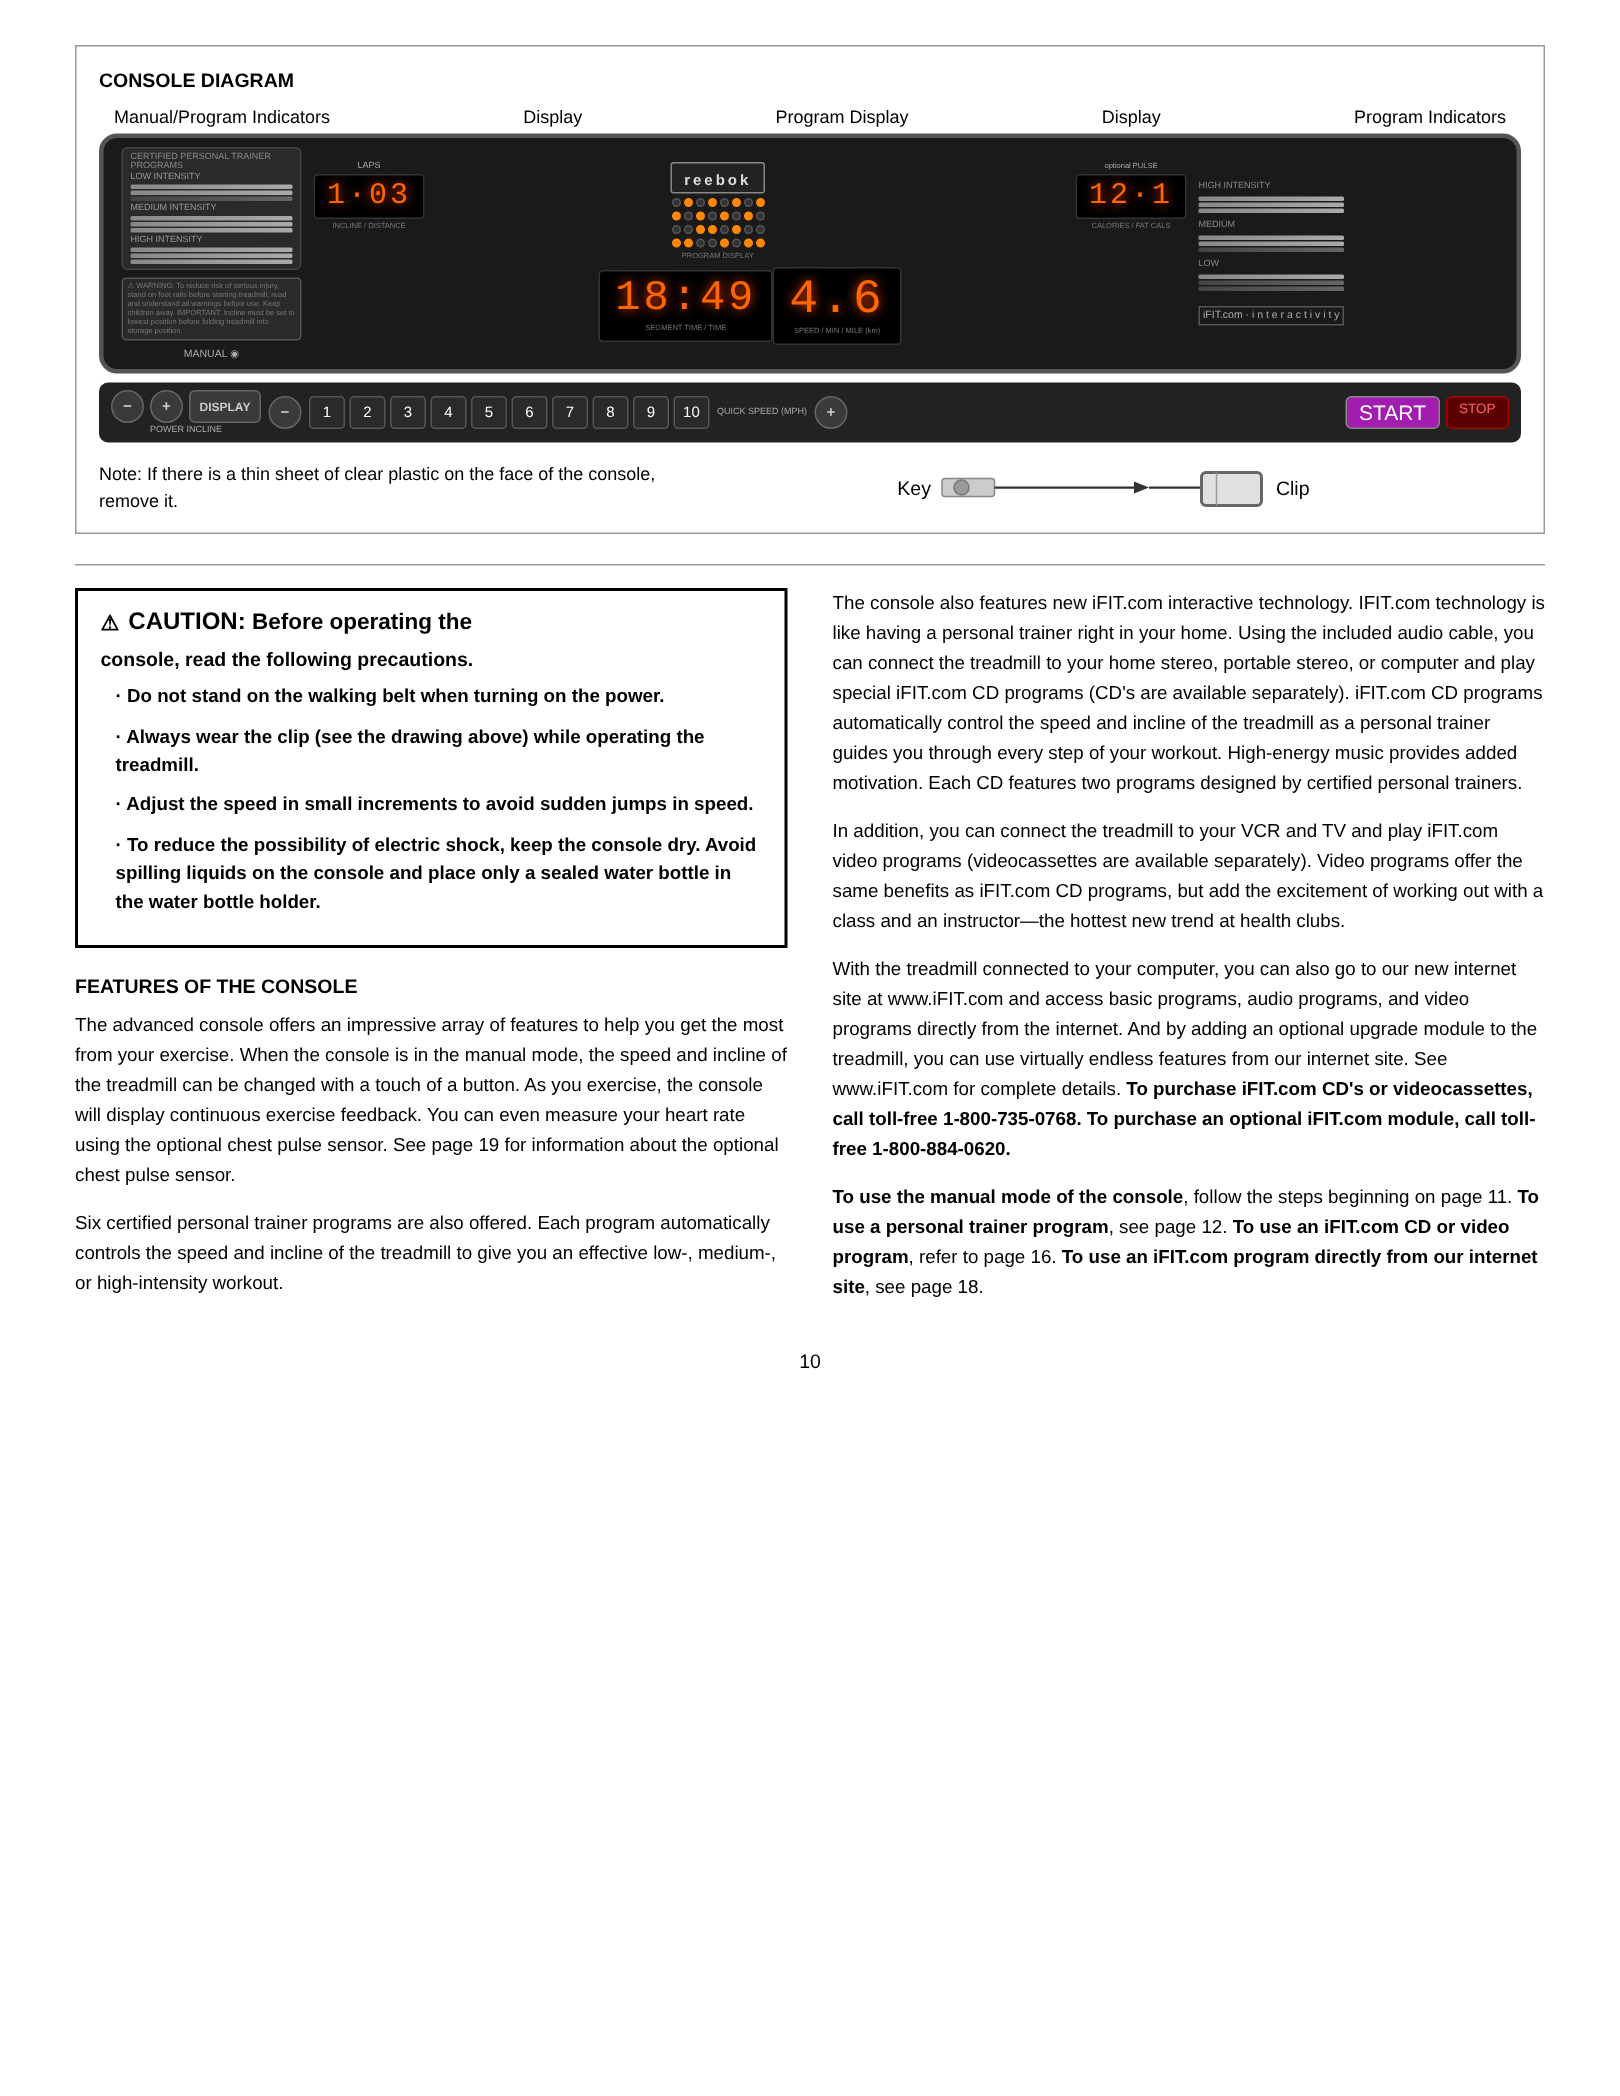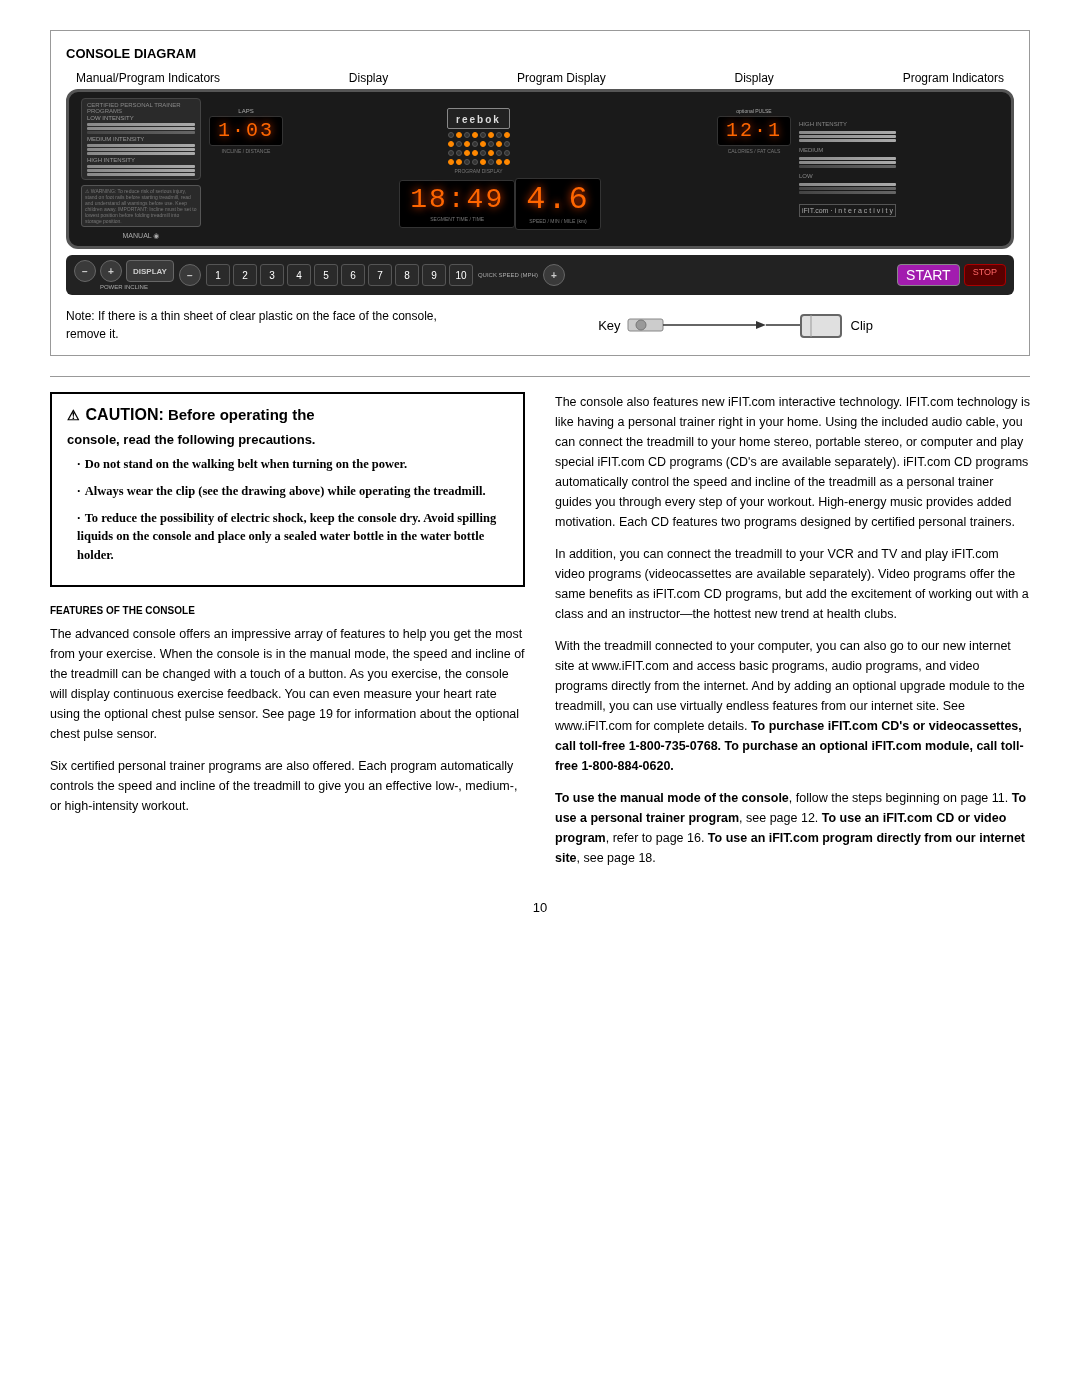--- a/index.html
+++ b/index.html
@@ -252,26 +252,26 @@
     .caution-items li {
       font-size: 12.5px;
       line-height: 1.5;
       margin-bottom: 8px;
       padding-left: 10px;
     }
     .caution-items li::before {
       content: '· ';
       font-weight: bold;
     }
-    .bold { font-weight: bold; font-family: Liberation Serif, serif; }
+    .bold { font-weight: bold; }
 
     
     .features-title {
       font-weight: bold;
-      font-size: 10px;
+      font-size: 13px;
       margin-bottom: 8px;
     }
     .body-text {
       font-size: 12.5px;
       line-height: 1.6;
       margin-bottom: 12px;
     }
 
     
     .page-number {
@@ -514,20 +514,21 @@
 
     <div class="caution-box">
       <div class="caution-header">
         <span class="warn-icon">⚠</span>
         <span><span style="font-size:16px;">CAUTION:</span> Before operating the</span>
       </div>
       <div class="caution-sub">console, read the following precautions.</div>
       <ul class="caution-items">
         <li><span class="bold">Do not stand on the walking belt when turning on the power.</span></li>
         <li><span class="bold">Always wear the clip (see the drawing above) while operating the treadmill.</span></li>
+        <li><span class="bold">Adjust the speed in small increments to avoid sudden jumps in speed.</span></li>
         <li><span class="bold">To reduce the possibility of electric shock, keep the console dry. Avoid spilling liquids on the console and place only a sealed water bottle in the water bottle holder.</span></li>
       </ul>
     </div>
 
     <div class="features-title">FEATURES OF THE CONSOLE</div>
     <p class="body-text">The advanced console offers an impressive array of features to help you get the most from your exercise. When the console is in the manual mode, the speed and incline of the treadmill can be changed with a touch of a button. As you exercise, the console will display continuous exercise feedback. You can even measure your heart rate using the optional chest pulse sensor. See page 19 for information about the optional chest pulse sensor.</p>
     <p class="body-text">Six certified personal trainer programs are also offered. Each program automatically controls the speed and incline of the treadmill to give you an effective low-, medium-, or high-intensity workout.</p>
   </div>
 
   <div class="right-col">

